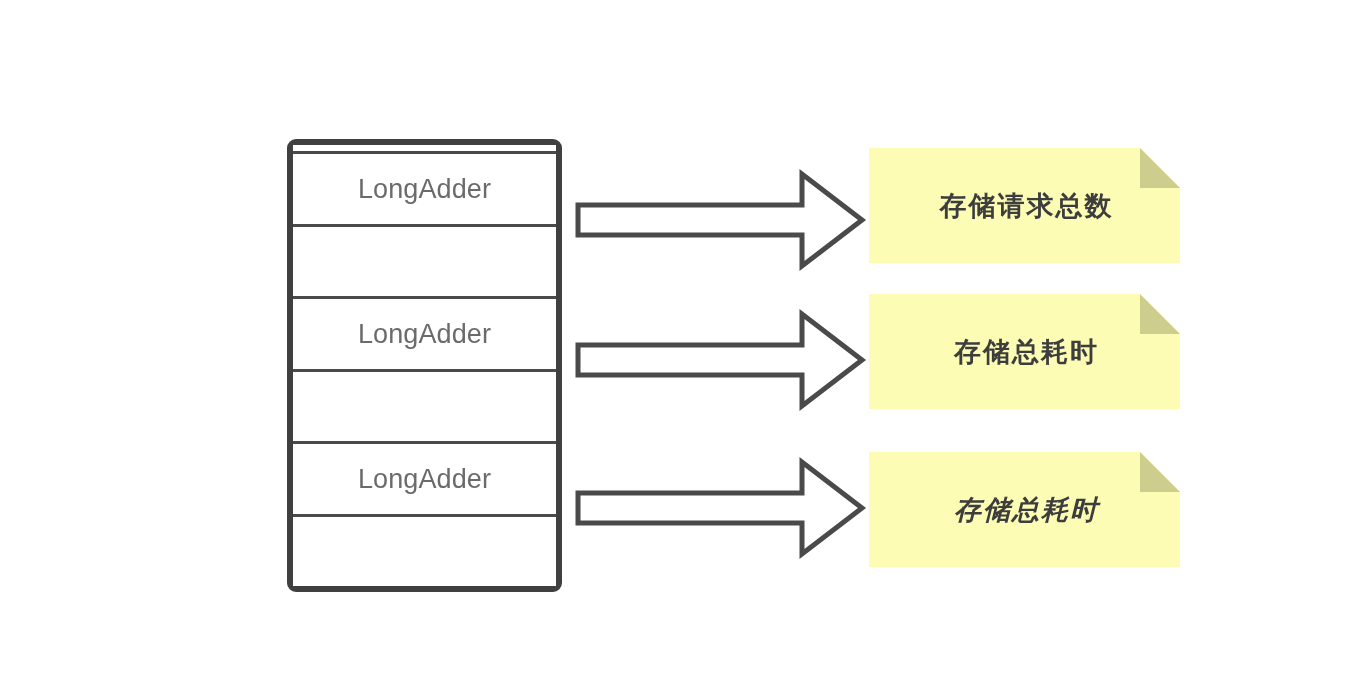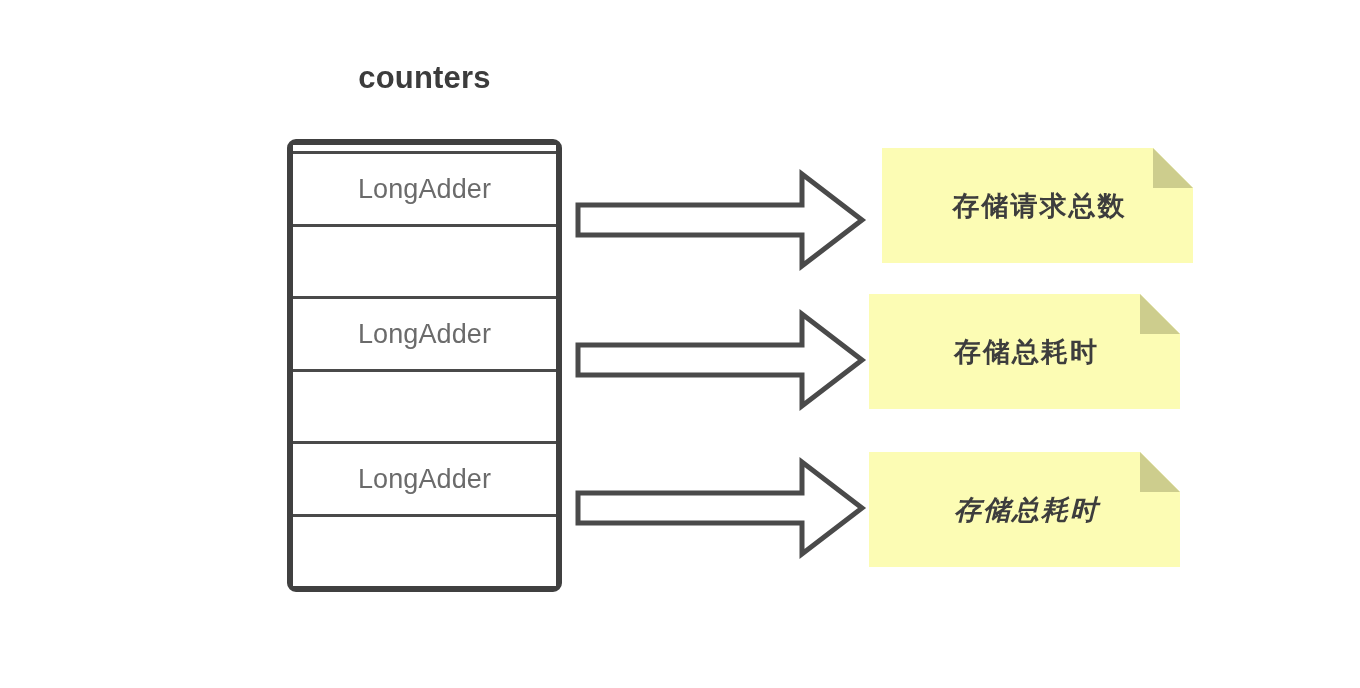--- a/index.html
+++ b/index.html
@@ -107,21 +107,21 @@
   .arrow-2 { left: 574px; top: 310px; }
   .arrow-3 { left: 574px; top: 458px; }
 
   
   .note {
     position: absolute;
     left: 869px;
     width: 311px;
     height: 115px;
   }
-  .note-1 { top: 148px; margin-left: 13px; }
+  .note-1 { top: 148px; }
   .note-2 { top: 294px; }
   .note-3 { top: 452px; font-style: italic; }
 
   .note-body {
     position: absolute;
     left: 0;
     top: 0;
     width: 100%;
     height: 100%;
     background: #fcfcb4;
@@ -154,21 +154,20 @@
     white-space: nowrap;
     padding-left: 4px;
     box-sizing: border-box;
   }
 </style>
 </head>
 <body>
 
 <div id="canvas">
 
-  <div class="diagram-title">counters</div>
 
   <div class="counters-box">
     <div class="counters-inner">
       <div class="cap-strip"></div>
 
       <div class="slot">
         <span class="slot-label">LongAdder</span>
       </div>
       <div class="slot">
         <span class="slot-label"></span>

